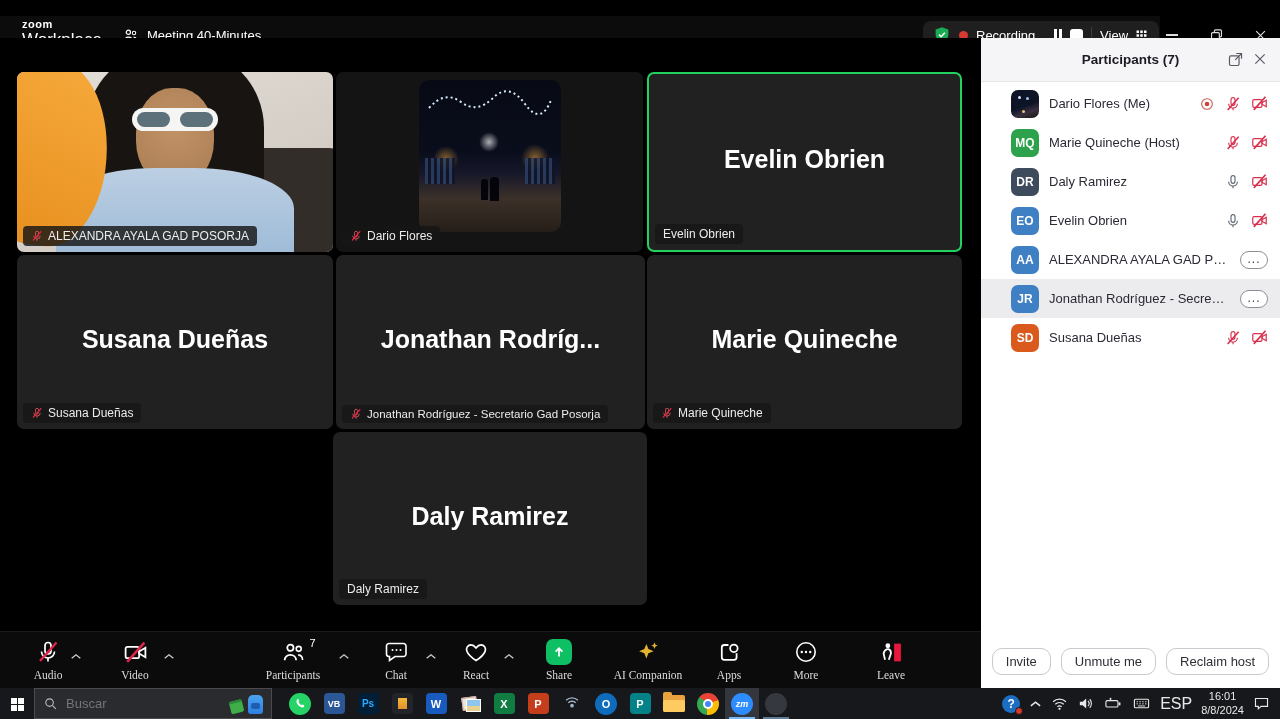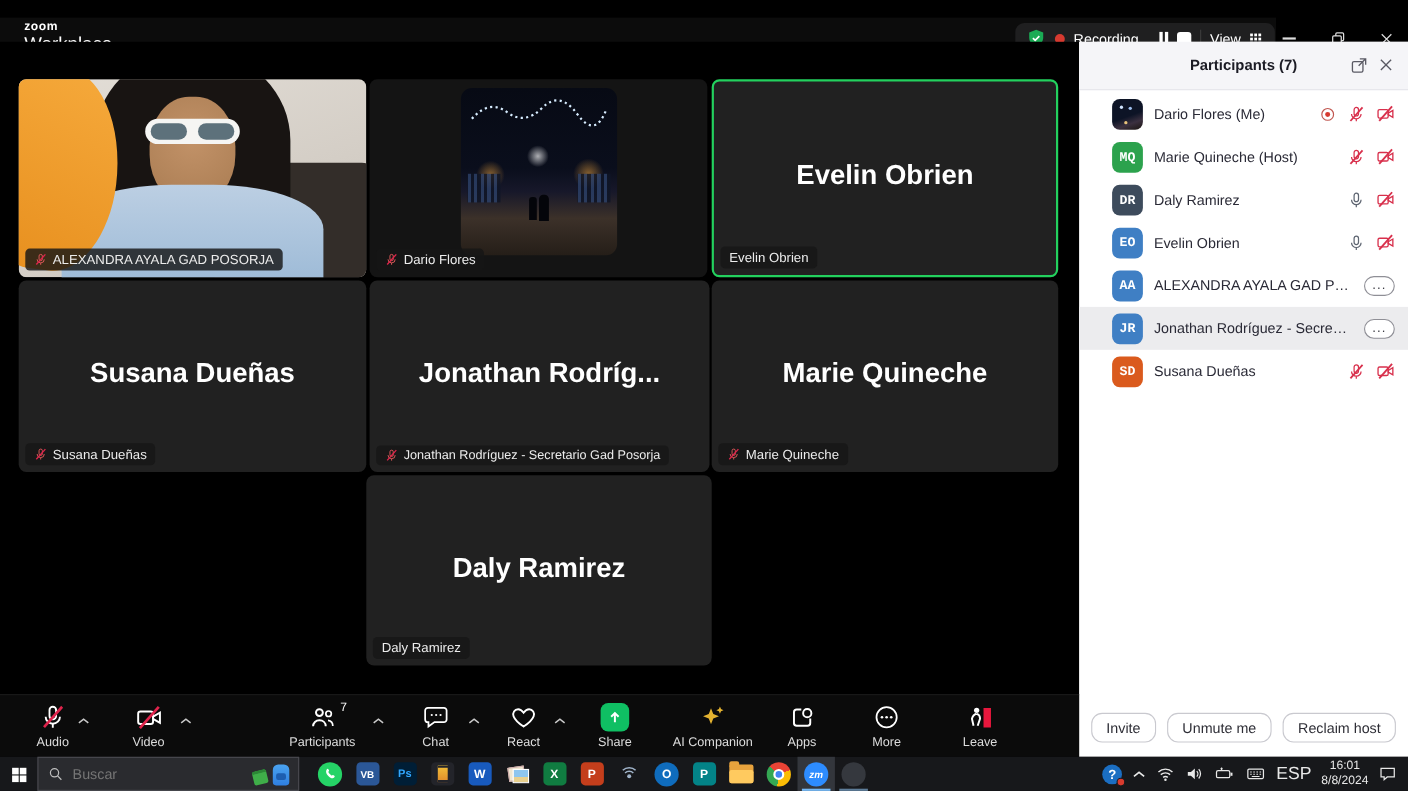--- a/index.html
+++ b/index.html
@@ -46,34 +46,34 @@
 
   
   #panel { position:absolute; left:981px; top:38px; width:299px; height:650px; background:#fff; }
   #panel-header { position:absolute; left:0; top:0; width:100%; height:44px; background:#f5f5f8; border-bottom:1px solid #e6e6ea; }
   #panel-title { position:absolute; left:0; right:0; top:14px; text-align:center; font-size:13.5px; font-weight:700; color:#1b1b24; }
   .panel-hbtn { position:absolute; top:13px; color:#5a5a64; }
   #panel-popout { right:36px; } #panel-close { right:12px; }
   #rows { position:absolute; left:0; top:46px; width:100%; }
   .prow { position:relative; height:39px; display:flex; align-items:center; padding-left:30px; }
   .prow.hl { background:#ececee; }
-  .av { width:28px; height:28px; border-radius:7px; display:flex; align-items:center; justify-content:center; color:#fff; font-size:12px; font-weight:700; flex:0 0 28px;font-family:Liberation Mono, monospace; }
+  .av { width:28px; height:28px; border-radius:7px; display:flex; align-items:center; justify-content:center; color:#fff; font-size:12px; font-weight:700; flex:0 0 28px; }
   .av-green { background:#2ca24d; } .av-slate { background:#3d4b5c; } .av-blue { background:#3f7fc4; } .av-orange { background:#da5a1d; }
   .av-photo { background:linear-gradient(160deg,#0d1426 55%,#3b3040 75%,#1b1510 100%); position:relative; }
   .av-photo i { position:absolute; left:7px; top:6px; width:3px; height:3px; border-radius:50%; background:#cfe4ff; box-shadow:8px 1px 0 #9fc0ef, 4px 14px 0 #e8c27a; }
   .pname { margin-left:10px; font-size:13px; color:#2a2a36; white-space:nowrap; overflow:hidden; text-overflow:ellipsis; max-width:178px; }
   .picons { position:absolute; right:12px; display:flex; align-items:center; gap:10px; }
   .more-pill { width:28px; height:18px; border:1px solid #8f8f96; border-radius:9px; background:#fff; color:#3c3c44; font-size:12px; line-height:14px; text-align:center; letter-spacing:1px; }
   #panel-footer { position:absolute; left:0; bottom:13px; width:100%; display:flex; justify-content:center; gap:10px; }
   .pf-btn { border:1px solid #c9c9cf; background:#fff; border-radius:10px; padding:5px 13px; font-size:13px; color:#2e2e36; font-family:"Liberation Sans",sans-serif; }
 
   
   #toolbar { position:absolute; left:0; top:631px; width:981px; height:57px; background:#0b0b0b; border-top:1px solid #1b1b1b; }
   .titem { position:absolute; top:7px; width:90px; display:flex; flex-direction:column; align-items:center; color:#e6e6e6; }
-  .titem .lbl { font-size:11.5px; margin-top:4px; color:#ddd; white-space:nowrap; }
+  .titem .lbl { font-size:11.5px; margin-top:4px; color:#ddd; white-space:nowrap;font-family:Liberation Serif, serif; }
   .ticon { height:26px; display:flex; align-items:center; justify-content:center; position:relative; }
   .caret { position:absolute; top:14px; color:#c9c9c9; }
   .badge7 { position:absolute; top:-2px; right:-10px; font-size:11px; color:#fff; }
   #share-box { width:26px; height:26px; background:#0fbf63; border-radius:7px; display:flex; align-items:center; justify-content:center; }
 
   
   #taskbar { position:absolute; left:0; top:688px; width:1280px; height:31px; background:#17181b; }
   #start-btn { position:absolute; left:0; top:0; width:34px; height:31px; display:flex; align-items:center; justify-content:center; }
   #search-box { position:absolute; left:34px; top:0; width:238px; height:31px; background:#2a2b2f; border:1px solid #4a4a50; display:flex; align-items:center; padding:0 8px; gap:8px; }
   #search-box input { background:transparent; border:none; outline:none; color:#cfcfcf; font-size:13px; width:130px; font-family:"Liberation Sans",sans-serif; }
@@ -236,20 +236,26 @@
         <path d="M9 8V5.5A1.5 1.5 0 0 1 10.5 4h7A1.5 1.5 0 0 1 19 5.5v7a1.5 1.5 0 0 1-1.5 1.5H16" fill="none" stroke="currentColor" stroke-width="1.6"></path>
       </symbol>
   </defs>
 </svg>
 
 <div id="topbar">
   <div id="logo">
     <div class="l1">zoom</div>
     <div class="l2">Workplace</div>
   </div>
+  <div id="meet-tab">
+    <svg width="17" height="17" style="color:#fff">
+        <use href="#i-people"></use>
+      </svg>
+    <span>Meeting 40-Minutes</span>
+  </div>
   <div id="ctrl-pill">
     <svg width="18" height="18">
         <use href="#i-shield"></use>
       </svg>
     <span style="width:9px;height:9px;border-radius:50%;background:#d63a30"></span>
     <span>Recording...</span>
     <span class="pill-btn" style="gap:2px">
         <span style="width:3px;height:12px;background:#fff"></span>
         <span style="width:3px;height:12px;background:#fff"></span>
       </span>

